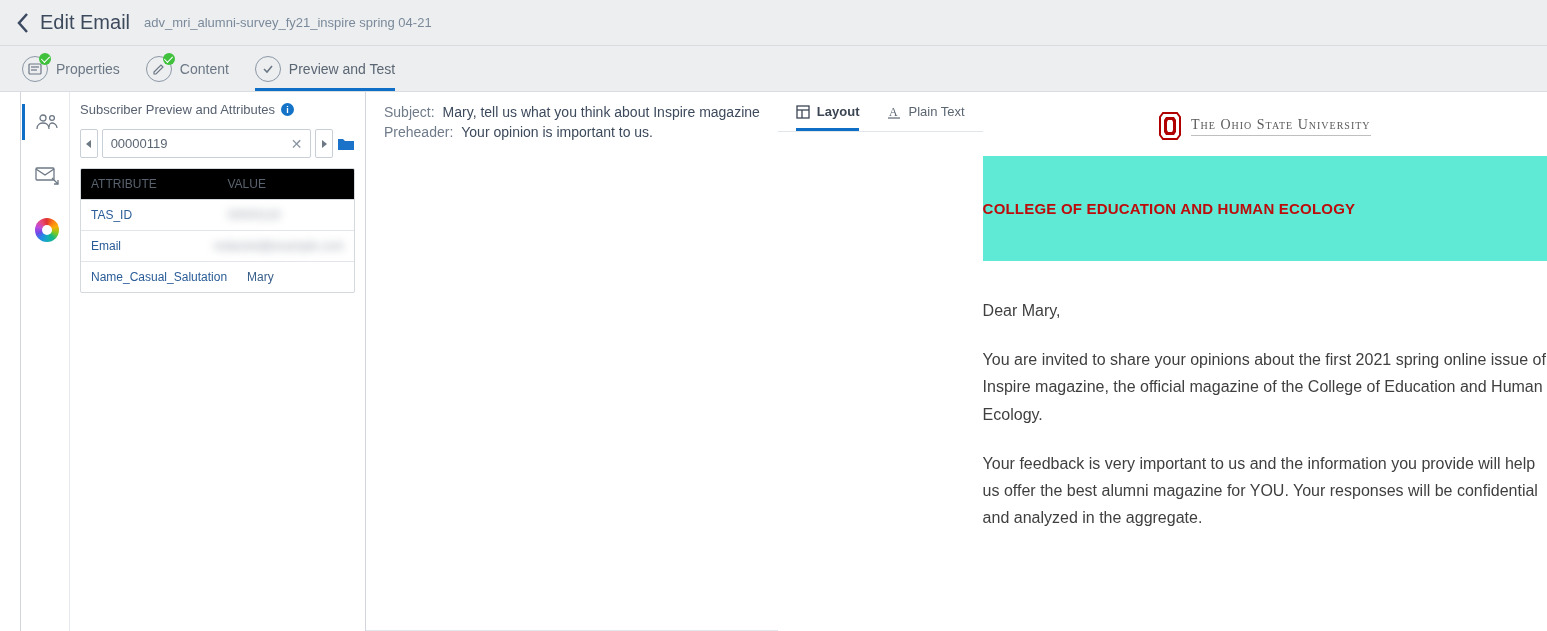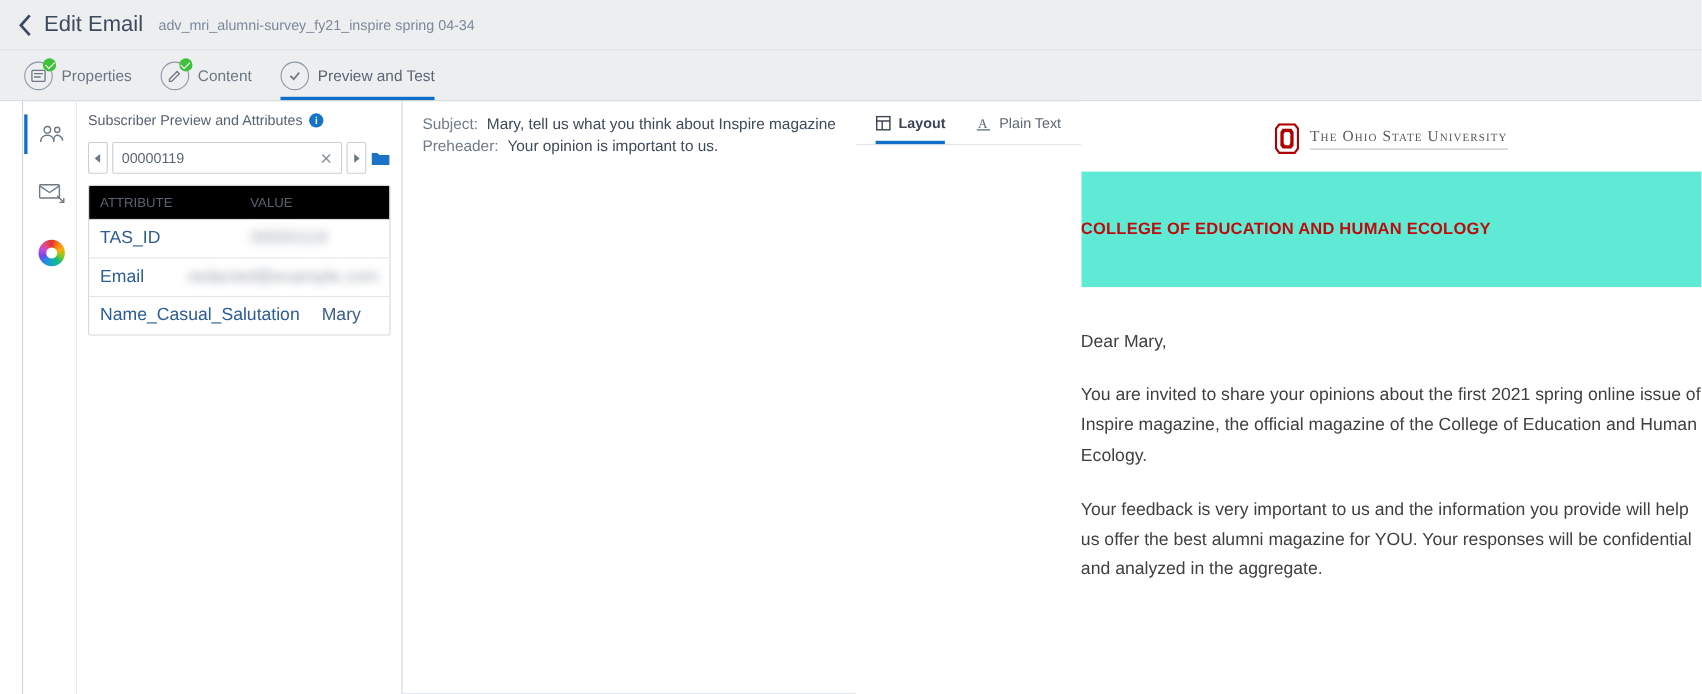--- a/index.html
+++ b/index.html
@@ -235,21 +235,21 @@
       color: #59636f;
       font-size: 12px;
     }
     .trow {
       border-bottom: 1px solid #e2e6ea;
     }
     .trow:last-child { border-bottom: none; }
     .td {
       flex: 1;
       padding: 8px 10px;
-      font-size: 16px;
+      font-size: 12px;
     }
     .td.key { color: #2a5c98; }
     .td.val { color: #385e8a; }
     .blur { filter: blur(4px); color: #9aa3ad !important; }
 
     
     .right-col {
       flex: 1;
       display: flex;
       flex-direction: row;
@@ -349,21 +349,21 @@
 
 <div class="app">
 
   <div class="header">
     <div class="back-chevron">
       <svg width="14" height="22" viewBox="0 0 14 22">
         <polyline points="11,2 3,11 11,20" fill="none" stroke="#3b4a61" stroke-width="2.5"></polyline>
       </svg>
     </div>
     <div class="page-title">Edit Email</div>
-    <div class="page-subtitle">adv_mri_alumni-survey_fy21_inspire spring 04-34</div>
+    <div class="page-subtitle">adv_mri_alumni-survey_fy21_inspire spring 04-21</div>
   </div>
 
   <div class="tabs">
     <div class="tab">
       <span class="tab-icon">
         <svg width="14" height="14" viewBox="0 0 14 14">
             <rect x="1" y="2" width="12" height="10" rx="1" fill="none" stroke="#6d7885" stroke-width="1.2"></rect>
             <line x1="3" y1="5" x2="11" y2="5" stroke="#6d7885" stroke-width="1.2"></line>
             <line x1="3" y1="8" x2="9" y2="8" stroke="#6d7885" stroke-width="1.2"></line>
           </svg>

